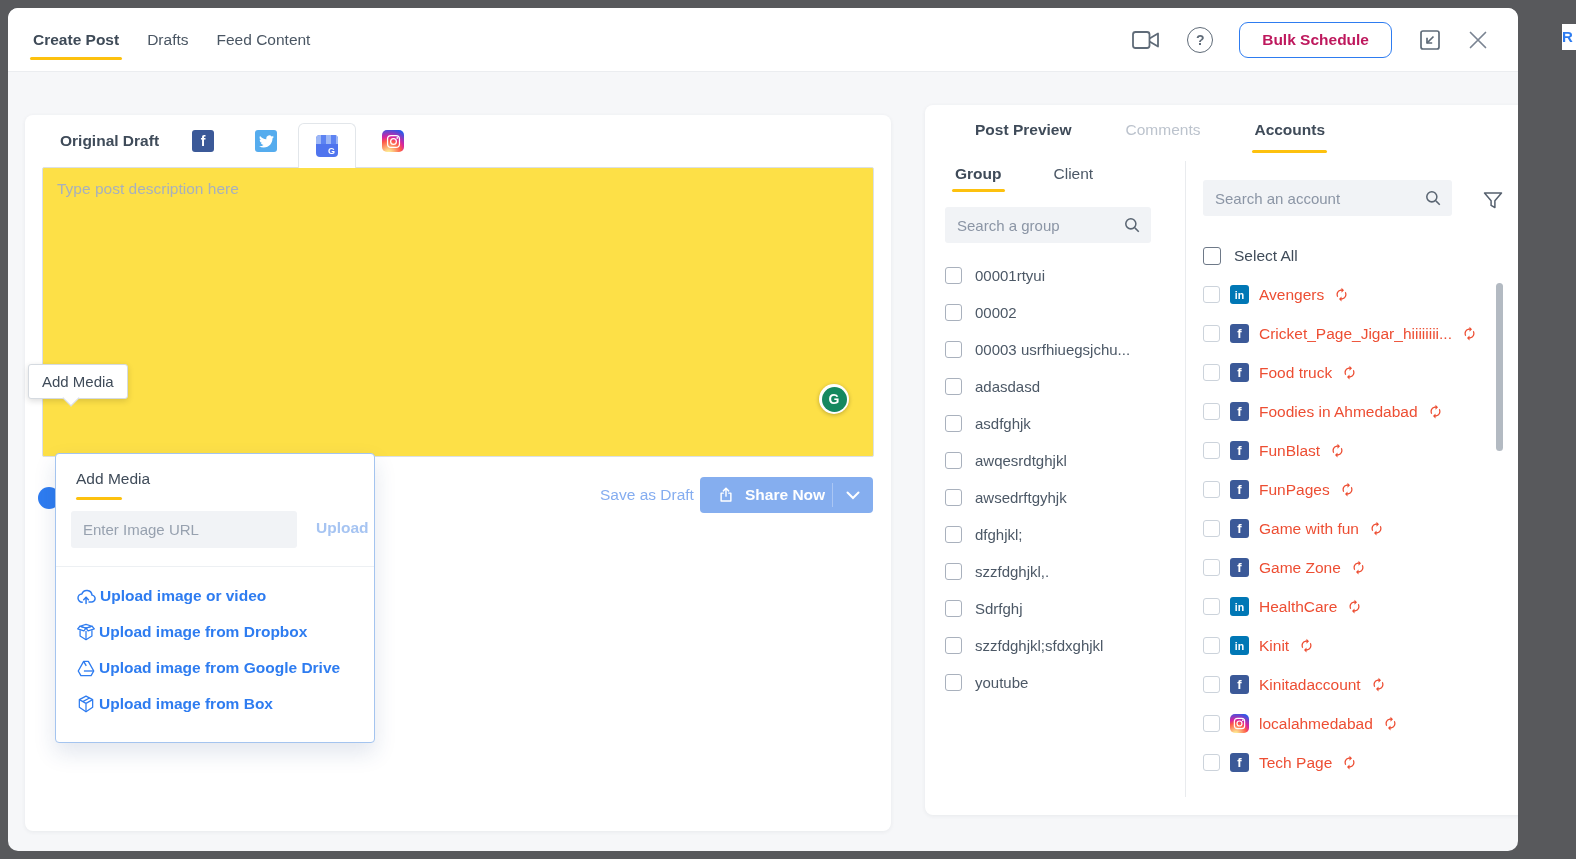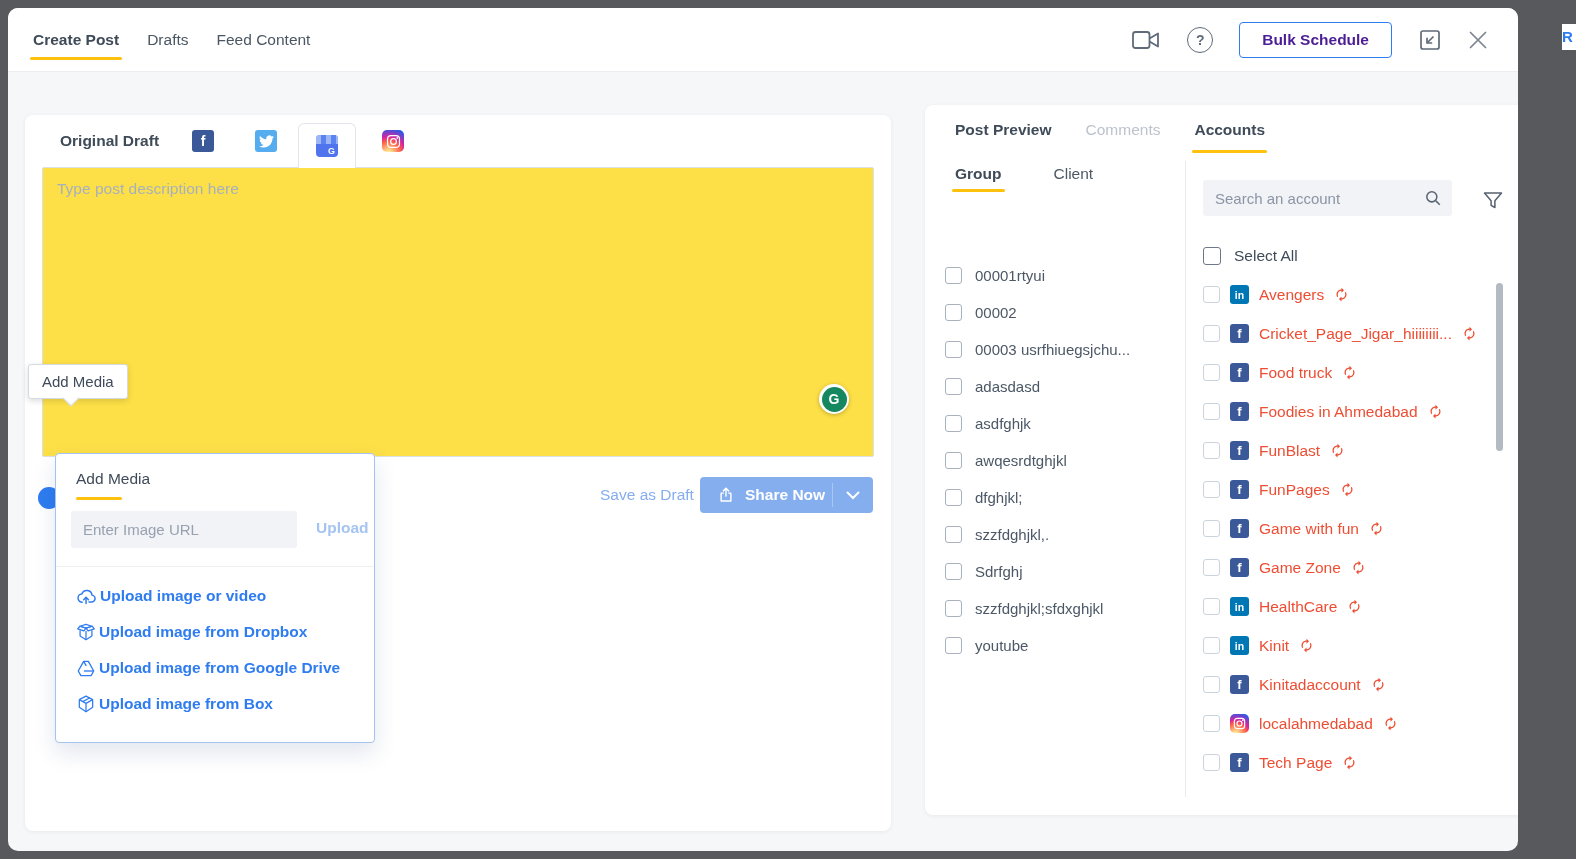--- a/index.html
+++ b/index.html
@@ -18,21 +18,21 @@
          padding:0 30px 0 25px; }
   .hdr-tabs { display:flex; gap:28px; height:100%; align-items:center; }
   .htab { position:relative; font-size:15.5px; color:#4a5663; height:100%; display:flex; align-items:center; cursor:pointer; }
   .htab.active { color:#3e4a57; font-weight:600; }
   .htab.active::after { content:""; position:absolute; left:-3px; right:-3px; bottom:11px; height:3.5px;
                         background:#fdc10e; border-radius:2px; }
   .hdr-right { display:flex; align-items:center; gap:26px; }
   .hicon { display:flex; align-items:center; justify-content:center; cursor:pointer; }
   .help-circ { width:26px; height:26px; border:1.7px solid #5f6b78; border-radius:50%;
                color:#5f6b78; font-size:14px; font-weight:bold; display:flex; align-items:center; justify-content:center; }
-  .bulk-btn { border:1px solid #2e7cf0; color:#4c1d95; background:#fff; border-radius:4px;
+  .bulk-btn { border:1px solid #2e7cf0; color:#be185d; background:#fff; border-radius:9px;
               font-size:15.5px; font-weight:600; padding:8px 22px; cursor:pointer; font-family:inherit; }
 
   .body-area { position:absolute; left:0; top:64px; right:0; bottom:0; }
 
   .card { position:absolute; background:#fff; border-radius:8px; box-shadow:0 1px 4px rgba(40,50,70,.07); }
   .card-left  { left:17px;  top:43px; width:866px; height:716px; }
   .card-right { left:917px; top:33px; width:616px; height:710px; }
 
   
   .draft-label { position:absolute; left:35px; top:0; height:52px; line-height:52px;
@@ -98,21 +98,21 @@
   .share-btn { position:absolute; right:18px; top:362px; width:173px; height:36px; background:#85aeef;
                border:none; border-radius:4px; display:flex; align-items:center; color:#fff; cursor:pointer;
                font-family:inherit; padding:0; }
   .share-btn .sh-ic { margin-left:17px; display:flex; }
   .share-btn .sh-lb { margin-left:10px; font-size:15.5px; font-weight:700; color:#fff; }
   .share-btn .sh-sep { margin-left:auto; width:1px; height:24px; background:#aac6f4; }
   .share-btn .sh-ch { width:40px; display:flex; align-items:center; justify-content:center; }
 
   
   .rtabs { position:absolute; left:30px; top:16px; display:flex; gap:34px; }
-  .rtab { position:relative; font-size:15.5px; color:#3f4b59; font-weight:600; cursor:pointer; padding-bottom:6px; }
+  .rtab { position:relative; font-size:15.5px; color:#3f4b59; font-weight:600; cursor:pointer; padding-bottom:6px;margin-left:20px; }
   .rtab.dim { color:#bcc3cd; font-weight:400; }
   .rtab.active::after { content:""; position:absolute; left:-2px; right:-2px; bottom:-8px; height:3px;
                         background:#fdc10e; border-radius:2px; }
   .stabs { position:absolute; left:30px; top:60px; display:flex; gap:52px; }
   .stab { position:relative; font-size:15.5px; color:#4c5866; cursor:pointer; }
   .stab.active { color:#3f4b59; font-weight:600; }
   .stab.active::after { content:""; position:absolute; left:-3px; right:-3px; bottom:-9px; height:3px;
                         background:#fdc10e; border-radius:2px; }
   .vdiv { position:absolute; left:260px; top:56px; bottom:18px; width:1px; background:#e9ebee; }
 
@@ -344,20 +344,29 @@
         <span class="rtab">Post Preview</span>
         <span class="rtab dim">Comments</span>
         <span class="rtab active">Accounts</span>
       </div>
       <div class="stabs">
         <span class="stab active">Group</span>
         <span class="stab">Client</span>
       </div>
       <div class="vdiv"></div>
 
+      <div class="search-box sb-group">
+        <input type="text" placeholder="Search a group" style="">
+        <span class="mag">
+          <svg width="18" height="18" viewBox="0 0 20 20" fill="none" stroke="#5a6572" stroke-width="1.7">
+            <circle cx="8.7" cy="8.7" r="5.6"></circle>
+              <path d="M13.2 13.2L17.5 17.5"></path>
+          </svg>
+        </span>
+      </div>
       <div class="group-list">
           <div class="g-row">
             <span class="cb"></span>
             <span class="g-label">00001rtyui</span>
           </div>
           <div class="g-row">
             <span class="cb"></span>
             <span class="g-label">00002</span>
           </div>
           <div class="g-row">
@@ -368,20 +377,24 @@
             <span class="cb"></span>
             <span class="g-label">adasdasd</span>
           </div>
           <div class="g-row">
             <span class="cb"></span>
             <span class="g-label">asdfghjk</span>
           </div>
           <div class="g-row">
             <span class="cb"></span>
             <span class="g-label">awqesrdtghjkl</span>
+          </div>
+          <div class="g-row">
+            <span class="cb"></span>
+            <span class="g-label">awsedrftgyhjk</span>
           </div>
           <div class="g-row">
             <span class="cb"></span>
             <span class="g-label">dfghjkl;</span>
           </div>
           <div class="g-row">
             <span class="cb"></span>
             <span class="g-label">szzfdghjkl,.</span>
           </div>
           <div class="g-row">

